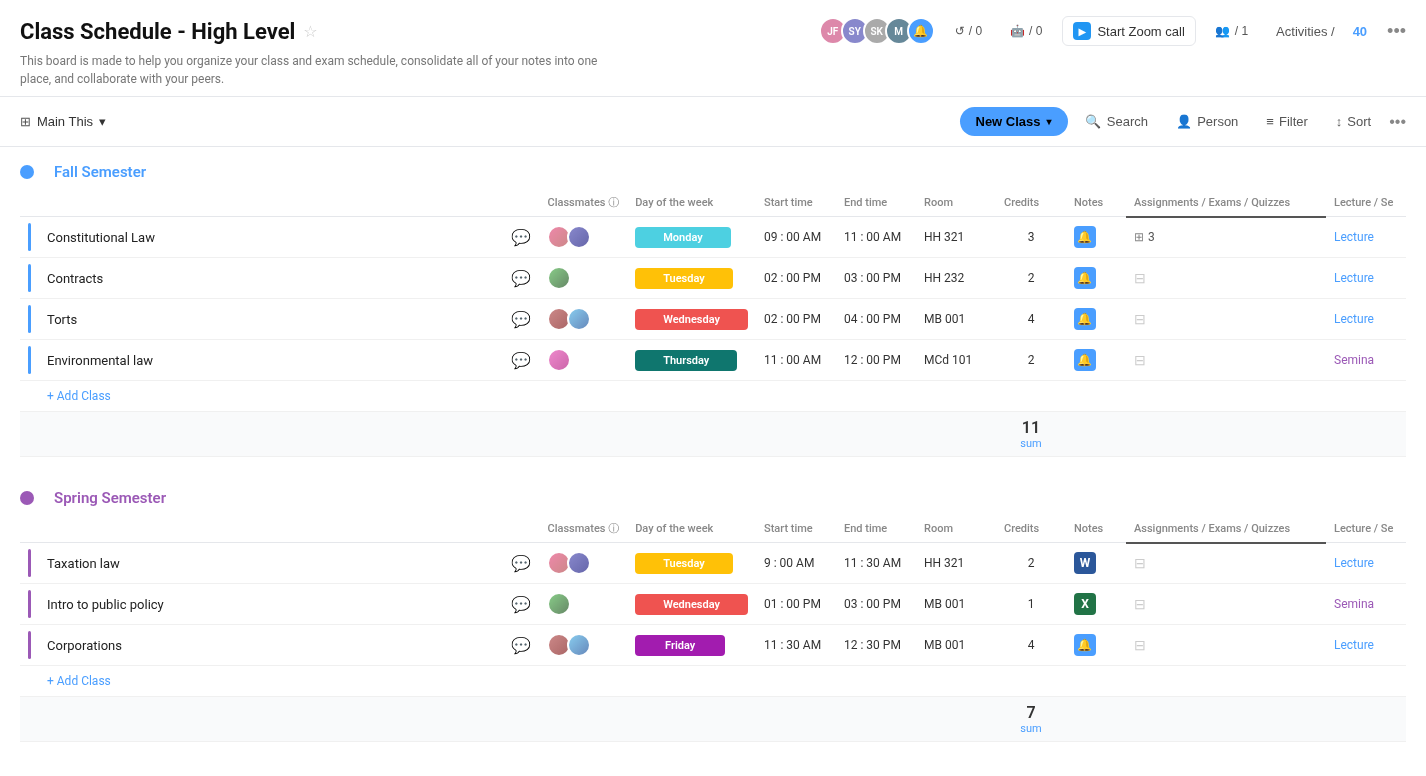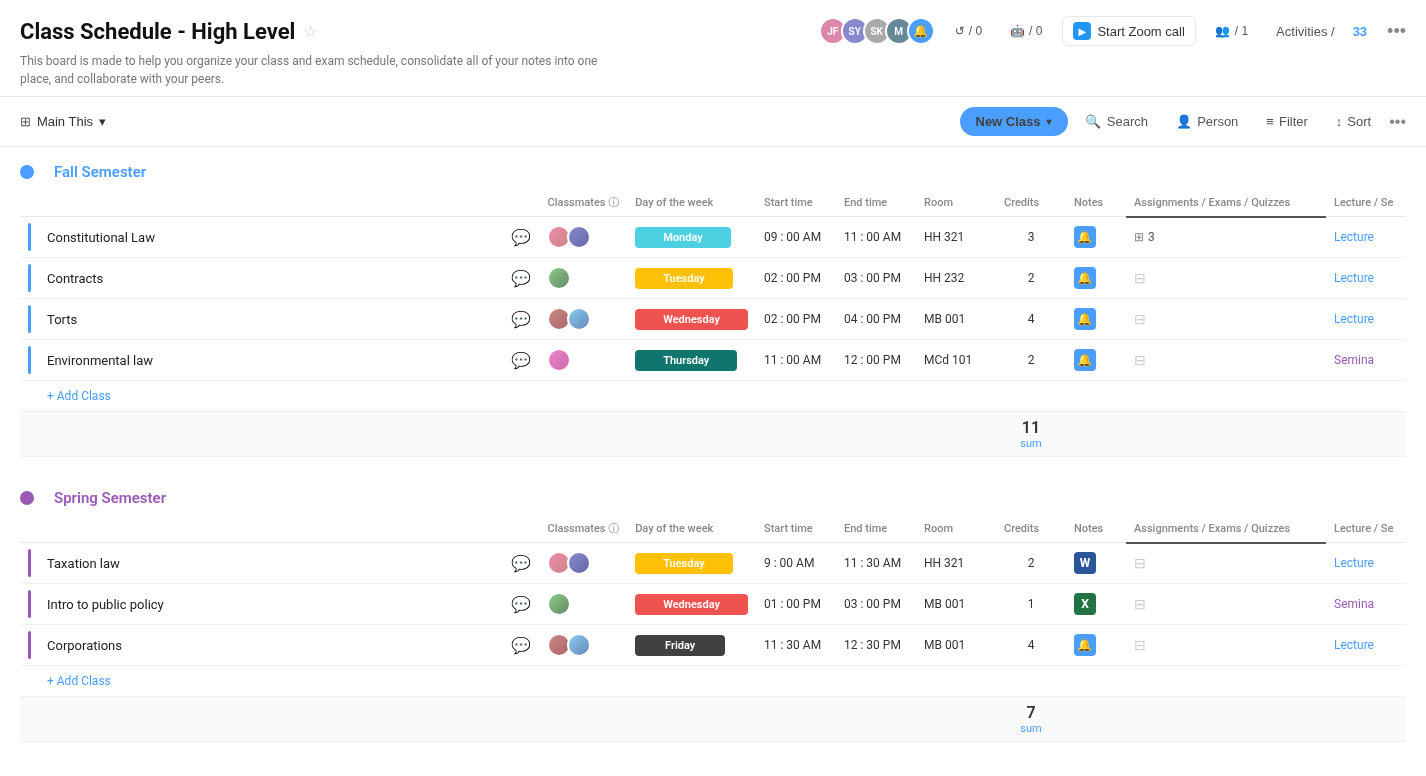--- a/index.html
+++ b/index.html
@@ -26,21 +26,21 @@
     .activities-btn { display: flex; align-items: center; gap: 18px; font-size: 13px; color: #555; cursor: pointer; }
     .activities-count { color: #4a9eff; font-weight: 600; }
     .more-btn { font-size: 18px; color: #888; cursor: pointer; background: none; border: none; }
     .subtitle { font-size: 12px; color: #777; max-width: 600px; line-height: 1.5; }
 
     
     .toolbar { display: flex; align-items: center; justify-content: space-between; padding: 10px 20px; border-bottom: 1px solid #e5e7eb; }
     .toolbar-left { display: flex; align-items: center; gap: 6px; }
     .main-table-btn { display: flex; align-items: center; gap: 6px; font-size: 13px; font-weight: 500; color: #333; cursor: pointer; background: none; border: none; }
     .toolbar-right { display: flex; align-items: center; gap: 8px; }
-    .new-class-btn { background: #4a9eff; color: #404040; border: none; border-radius: 20px; padding: 7px 16px; font-size: 13px; font-weight: 600; cursor: pointer; display: flex; align-items: center; gap: 6px; }
+    .new-class-btn { background: #4a9eff; color: #000000; border: none; border-radius: 20px; padding: 7px 16px; font-size: 13px; font-weight: 600; cursor: pointer; display: flex; align-items: center; gap: 6px; }
     .new-class-btn .arrow { font-size: 10px; }
     .toolbar-action { display: flex; align-items: center; gap: 5px; padding: 6px 10px; border-radius: 6px; cursor: pointer; color: #555; font-size: 13px; border: none; background: none; }
 
     
     .content { padding: 16px 20px; overflow-x: auto; }
 
     
     .group { margin-bottom: 32px; }
     .group-header { display: flex; align-items: center; gap: 20px; margin-bottom: 8px; }
     .group-dot { width: 14px; height: 14px; border-radius: 50%; }
@@ -67,21 +67,21 @@
     .ca-3 { background: linear-gradient(135deg, #8c8 0%, #686 100%); }
     .ca-4 { background: linear-gradient(135deg, #c88 0%, #a66 100%); }
     .ca-5 { background: linear-gradient(135deg, #8ce 0%, #68b 100%); }
     .ca-6 { background: linear-gradient(135deg, #e8c 0%, #c6a 100%); }
 
     .day-badge { padding: 4px 28px; border-radius: 4px; font-size: 11px; font-weight: 600; color: #fff; text-align: center; min-width: 90px; display: inline-block; }
     .day-monday { background: #4dd0e1; }
     .day-tuesday { background: #ffc107; }
     .day-wednesday { background: #ef5350; }
     .day-thursday { background: #0f766e; }
-    .day-friday { background: #404040; }
+    .day-friday { background: #a21caf; }
 
     .time-cell { color: #555; white-space: nowrap; }
     .room-cell { color: #555; }
     .credits-cell { text-align: center; }
 
     .notes-icon { width: 22px; height: 22px; border-radius: 4px; display: flex; align-items: center; justify-content: center; font-size: 12px; font-weight: 700; color: #fff; cursor: pointer; }
     .notes-blue { background: #4a9eff; }
     .notes-word { background: #2b579a; }
     .notes-excel { background: #217346; }
 
@@ -148,21 +148,21 @@
         <span>Start Zoom call</span>
       </button>
 
       <button class="action-btn">
         <span>👥</span>
         <span>/ 1</span>
       </button>
 
       <button class="activities-btn action-btn">
         <span>Activities /</span>
-        <span class="activities-count">33</span>
+        <span class="activities-count">40</span>
       </button>
 
       <button class="more-btn">•••</button>
     </div>
   </div>
   <div class="subtitle">This board is made to help you organize your class and exam schedule, consolidate all of your notes into one place, and collaborate with your peers.</div>
 </div>
 
 <div class="toolbar">
   <div class="toolbar-left">

